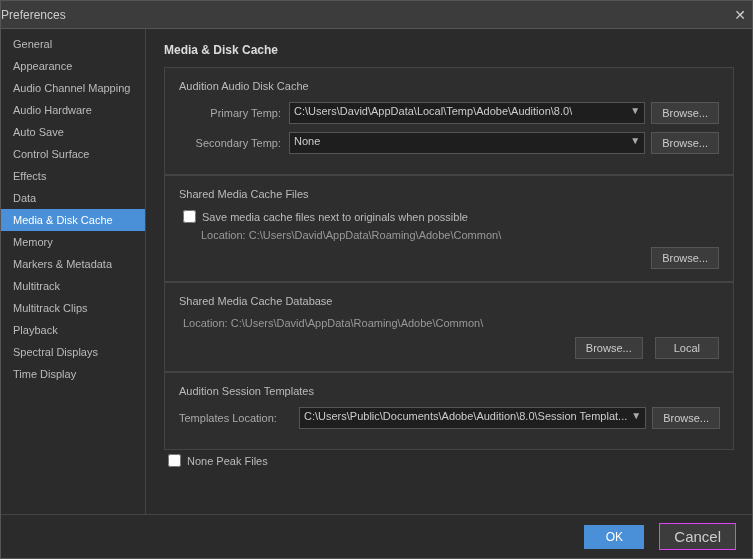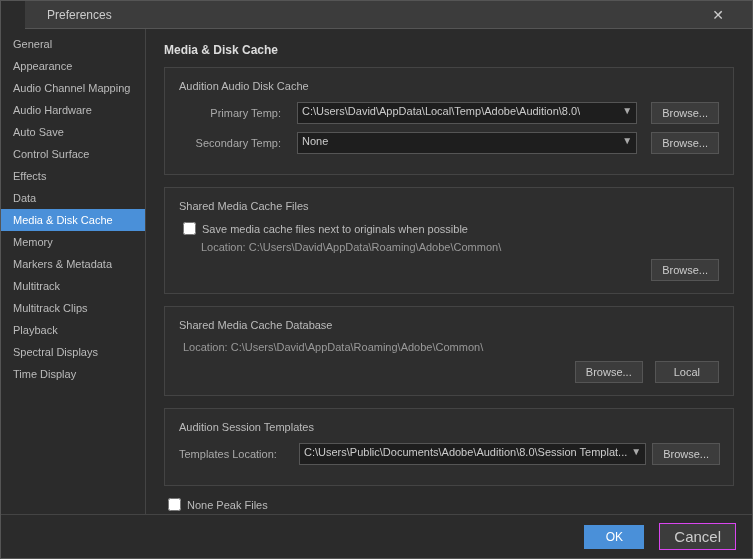--- a/index.html
+++ b/index.html
@@ -19,24 +19,23 @@
       border: 1px solid #555;
       display: flex;
       flex-direction: column;
     }
     .title-bar {
       background: #3c3c3c;
       height: 28px;
       display: flex;
       align-items: center;
       justify-content: space-between;
-      padding: 0 22px;
+      padding: 0 0;
       border-bottom: 1px solid #555;
       flex-shrink: 0;
-      margin-left: 24px;
     }
     .title-bar-text {
       color: #ccc;
       font-size: 12px;
     }
     .close-btn {
       color: #ccc;
       cursor: pointer;
       font-size: 14px;
       background: none;
@@ -76,34 +75,32 @@
     }
     .section-title {
       color: #ddd;
       font-size: 12px;
       font-weight: bold;
       margin-bottom: 10px;
     }
     .section-block {
       border: 1px solid #444;
       padding: 12px 14px;
-      margin-bottom: 12px;
       background: #2e2e2e;
     }
     .section-block-title {
       color: #bbb;
       font-size: 11px;
       margin-bottom: 10px;
       font-weight: normal;
     }
     .field-row {
       display: flex;
       align-items: center;
       margin-bottom: 8px;
-      gap: 8px;
     }
     .field-label {
       color: #aaa;
       min-width: 110px;
       font-size: 11px;
       text-align: right;
       padding-right: 8px;
     }
     .field-input {
       flex: 1;

